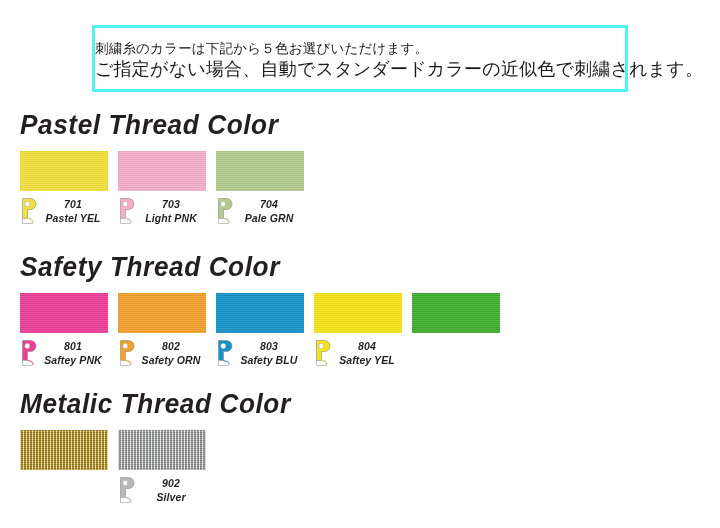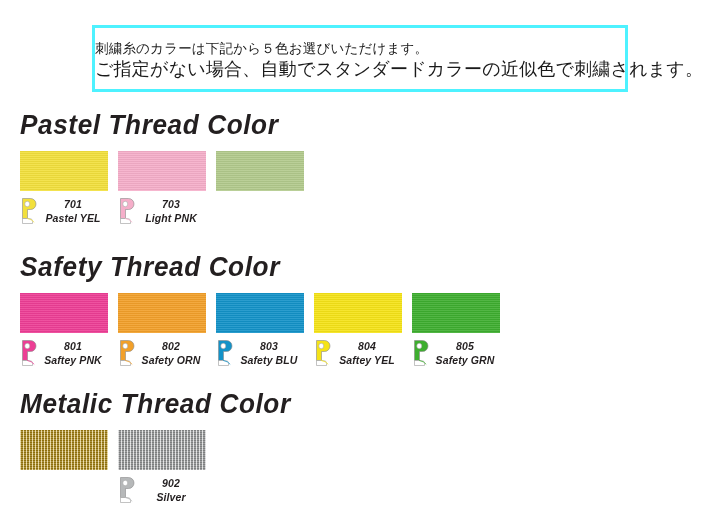--- a/index.html
+++ b/index.html
@@ -168,20 +168,32 @@
               <path d="M15 43 q10 2 13 7" fill="none" stroke="#f5aec9" stroke-width="1.6" stroke-linecap="round"></path>
             </svg></span>
           <span class="label-text">
             <span class="label-code">703</span>
             <span class="label-name">Light PNK</span>
           </span>
         </div>
       </div>
       <div class="swatch-cell">
         <div class="swatch-chip" style="background: rgb(178, 202, 140);"></div>
+        <div class="swatch-label">
+          <span class="spool-icon"><svg viewBox="0 0 34 56" width="17" height="28" xmlns="http://www.w3.org/2000/svg">
+              <path d="M5 3 h16 a11 11 0 0 1 0 22 h-6 v18 h-10 z" fill="#b2ca8c" stroke="#8a8a8a" stroke-width="1.2" stroke-linejoin="round"></path>
+              <ellipse cx="14.5" cy="14" rx="5" ry="5.5" fill="#ffffff" stroke="#9a9a9a" stroke-width="1"></ellipse>
+              <path d="M5 43 h14 a6 6 0 0 1 6 6 v4 h-20 z" fill="#ffffff" stroke="#9a9a9a" stroke-width="1.2" stroke-linejoin="round"></path>
+              <path d="M15 43 q10 2 13 7" fill="none" stroke="#b2ca8c" stroke-width="1.6" stroke-linecap="round"></path>
+            </svg></span>
+          <span class="label-text">
+            <span class="label-code">704</span>
+            <span class="label-name">Pale GRN</span>
+          </span>
+        </div>
       </div>
     </div>
 </div>
 
 <div class="section section-safety">
   <h2 class="section-heading">Safety Thread Color</h2>
   <div class="swatch-row">
       <div class="swatch-cell">
         <div class="swatch-chip" style="background: rgb(237, 62, 149);"></div>
         <div class="swatch-label">
@@ -237,32 +249,20 @@
               <path d="M15 43 q10 2 13 7" fill="none" stroke="#f5e317" stroke-width="1.6" stroke-linecap="round"></path>
             </svg></span>
           <span class="label-text">
             <span class="label-code">804</span>
             <span class="label-name">Saftey YEL</span>
           </span>
         </div>
       </div>
       <div class="swatch-cell">
         <div class="swatch-chip" style="background: rgb(62, 174, 47);"></div>
-        <div class="swatch-label">
-          <span class="spool-icon"><svg viewBox="0 0 34 56" width="17" height="28" xmlns="http://www.w3.org/2000/svg">
-              <path d="M5 3 h16 a11 11 0 0 1 0 22 h-6 v18 h-10 z" fill="#3eae2f" stroke="#8a8a8a" stroke-width="1.2" stroke-linejoin="round"></path>
-              <ellipse cx="14.5" cy="14" rx="5" ry="5.5" fill="#ffffff" stroke="#9a9a9a" stroke-width="1"></ellipse>
-              <path d="M5 43 h14 a6 6 0 0 1 6 6 v4 h-20 z" fill="#ffffff" stroke="#9a9a9a" stroke-width="1.2" stroke-linejoin="round"></path>
-              <path d="M15 43 q10 2 13 7" fill="none" stroke="#3eae2f" stroke-width="1.6" stroke-linecap="round"></path>
-            </svg></span>
-          <span class="label-text">
-            <span class="label-code">805</span>
-            <span class="label-name">Safety GRN</span>
-          </span>
-        </div>
       </div>
     </div>
 </div>
 
 <div class="section section-metalic">
   <h2 class="section-heading">Metalic Thread Color</h2>
   <div class="swatch-row">
       <div class="swatch-cell">
         <div class="swatch-chip metal" style="background: rgb(207, 160, 16);"></div>
       </div>

